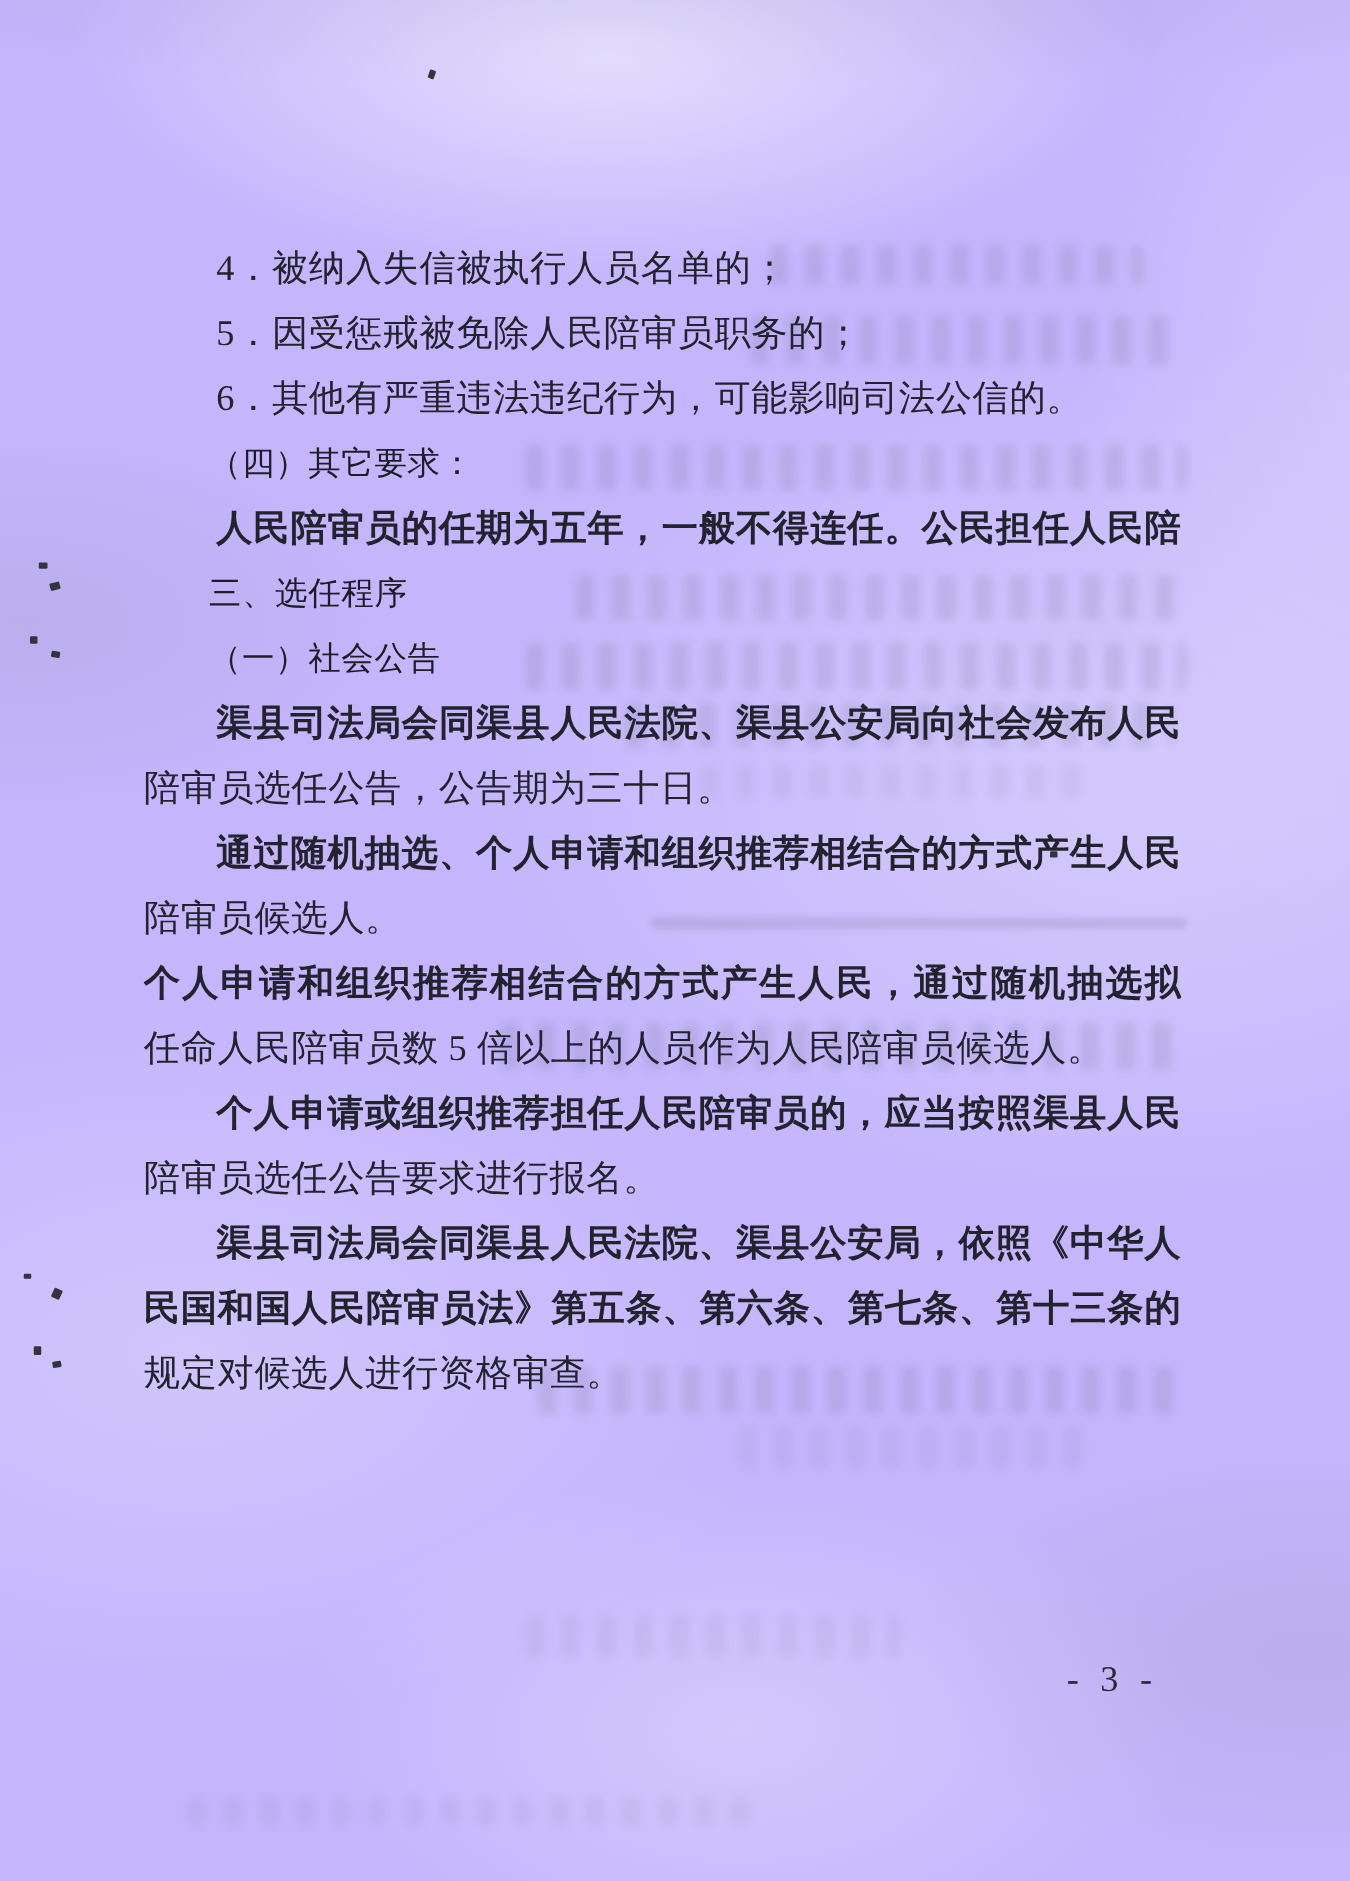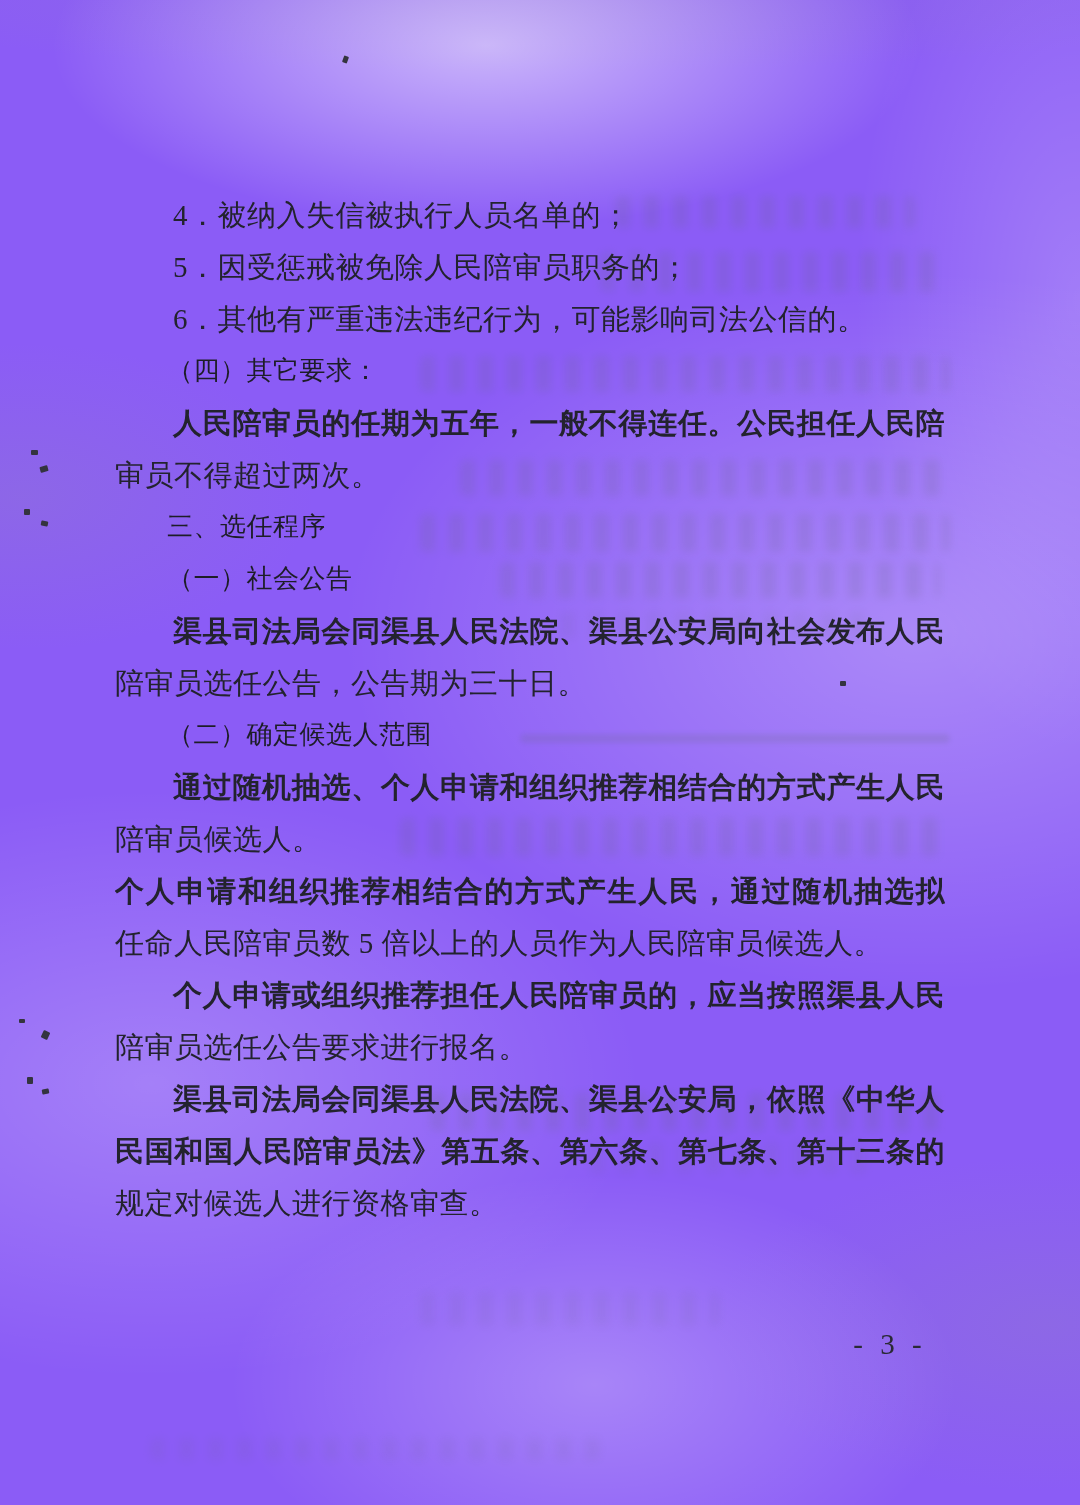--- a/index.html
+++ b/index.html
@@ -5,21 +5,21 @@
   html, body {
     margin: 0;
     padding: 0;
     background: #b9b8c9;
     font-family: "Liberation Serif", "DejaVu Serif", serif;
   }
   .page {
     position: relative;
     width: 1080px;
     height: 1505px;
-    background: #8b5cf6;
+    background: #c4b5fd;
     overflow: hidden;
     color: #23232e;
   }
   
   .texture {
     position: absolute;
     inset: 0;
     background:
       radial-gradient(ellipse 620px 260px at 45% 3%,  rgba(255,255,255,0.55), rgba(255,255,255,0) 70%),
       radial-gradient(ellipse 800px 500px at 85% 42%, rgba(255,255,255,0.28), rgba(255,255,255,0) 72%),
@@ -129,26 +129,24 @@
     <div class="speck" style="left:42px;  top:1089px; width:7px; height:5px; transform:rotate(-10deg);"></div>
   </div>
 
   <div class="text-column">
 
   <div class="line indent">4．被纳入失信被执行人员名单的；</div>
       <div class="line indent">5．因受惩戒被免除人民陪审员职务的；</div>
       <div class="line indent">6．其他有严重违法违纪行为，可能影响司法公信的。</div>
       <div class="line indent bold">（四）其它要求：</div>
       <div class="line indent fill">人民陪审员的任期为五年，一般不得连任。公民担任人民陪</div>
-      <div class="line">审员不得超过两次。</div>
       <div class="line indent bold">三、选任程序</div>
       <div class="line indent bold">（一）社会公告</div>
       <div class="line indent fill">渠县司法局会同渠县人民法院、渠县公安局向社会发布人民</div>
       <div class="line">陪审员选任公告，公告期为三十日。</div>
-      <div class="line indent bold">（二）确定候选人范围</div>
       <div class="line indent fill">通过随机抽选、个人申请和组织推荐相结合的方式产生人民</div>
       <div class="line">陪审员候选人。</div>
       <div class="line fill">个人申请和组织推荐相结合的方式产生人民，通过随机抽选拟</div>
       <div class="line">任命人民陪审员数 5 倍以上的人员作为人民陪审员候选人。</div>
       <div class="line indent fill">个人申请或组织推荐担任人民陪审员的，应当按照渠县人民</div>
       <div class="line">陪审员选任公告要求进行报名。</div>
       <div class="line indent fill">渠县司法局会同渠县人民法院、渠县公安局，依照《中华人</div>
       <div class="line fill">民国和国人民陪审员法》第五条、第六条、第七条、第十三条的</div>
       <div class="line">规定对候选人进行资格审查。</div>
     </div>

